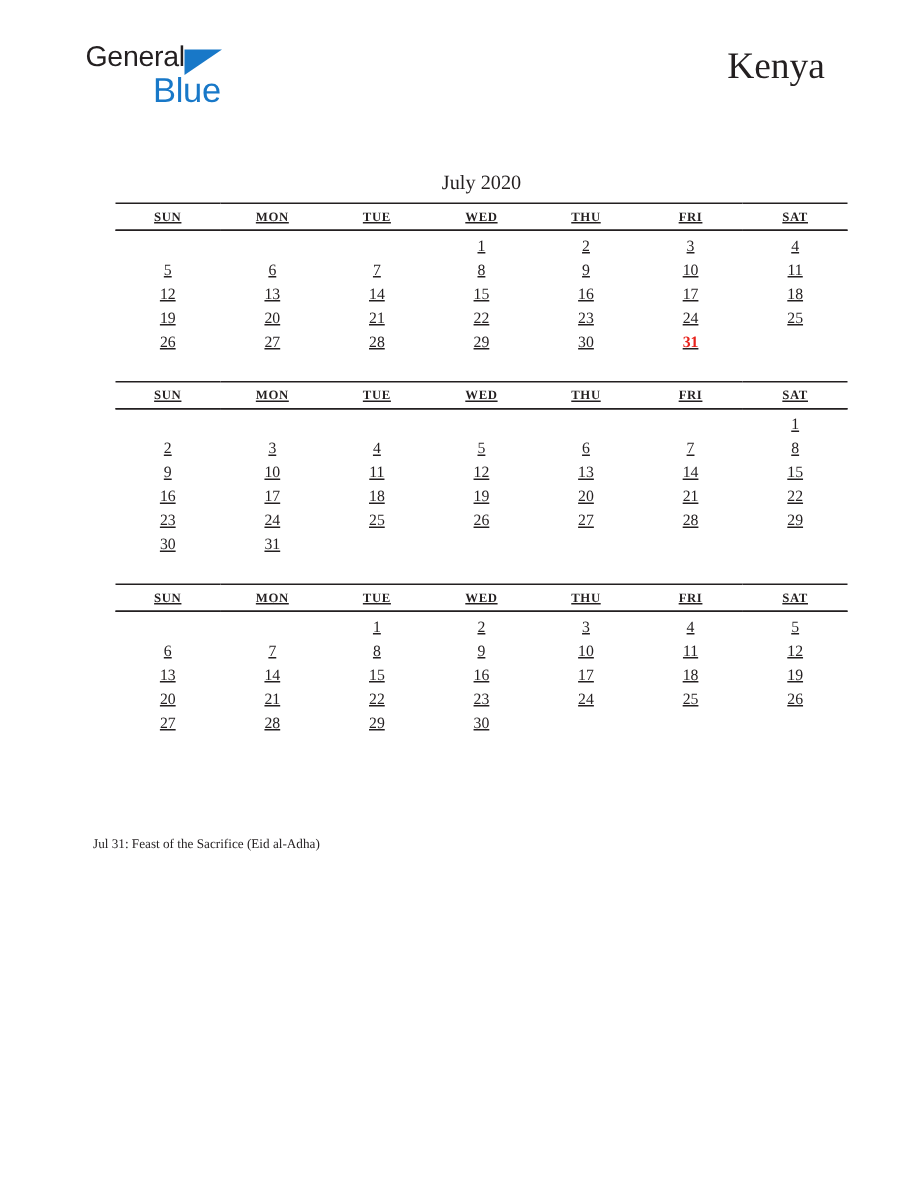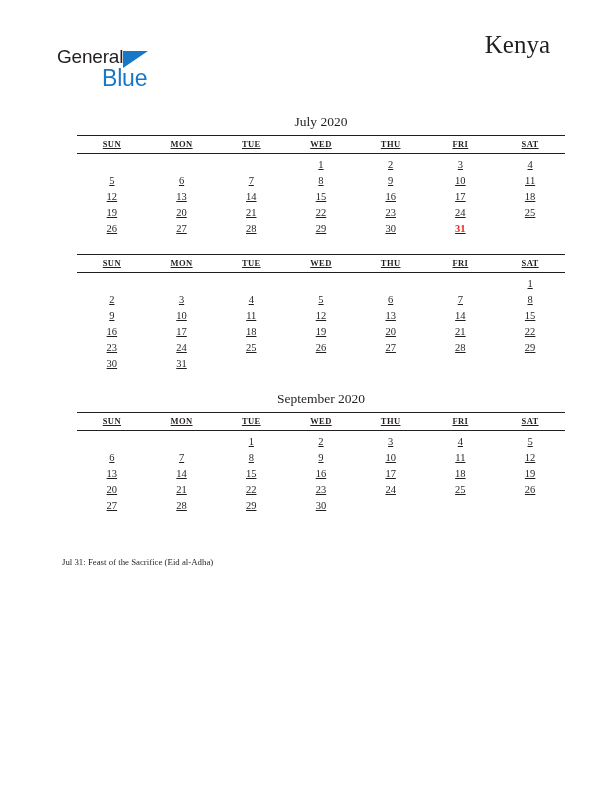--- a/index.html
+++ b/index.html
@@ -21,21 +21,21 @@
     position: absolute;
     left: 0;
     top: 0;
     width: 612px;
     height: 100px;
   }
 
   .logo {
     position: absolute;
     left: 57px;
-    top: 46px;
+    top: 28px;
     width: 120px;
     height: 50px;
   }
   .logo-general {
     position: absolute;
     left: 0;
     top: 0;
     font-family: "Liberation Sans", "DejaVu Sans", sans-serif;
     font-size: 19px;
     letter-spacing: -0.2px;
@@ -296,21 +296,20 @@
             <td></td>
             <td></td>
             <td></td>
             <td></td>
             <td></td>
           </tr>
         </tbody>
       </table>
     </div>
     <div class="month-block">
-      <div class="month-title">September 2020</div>
       <table class="cal">
         <thead>
           <tr>
             <th>SUN</th>
             <th>MON</th>
             <th>TUE</th>
             <th>WED</th>
             <th>THU</th>
             <th>FRI</th>
             <th>SAT</th>

